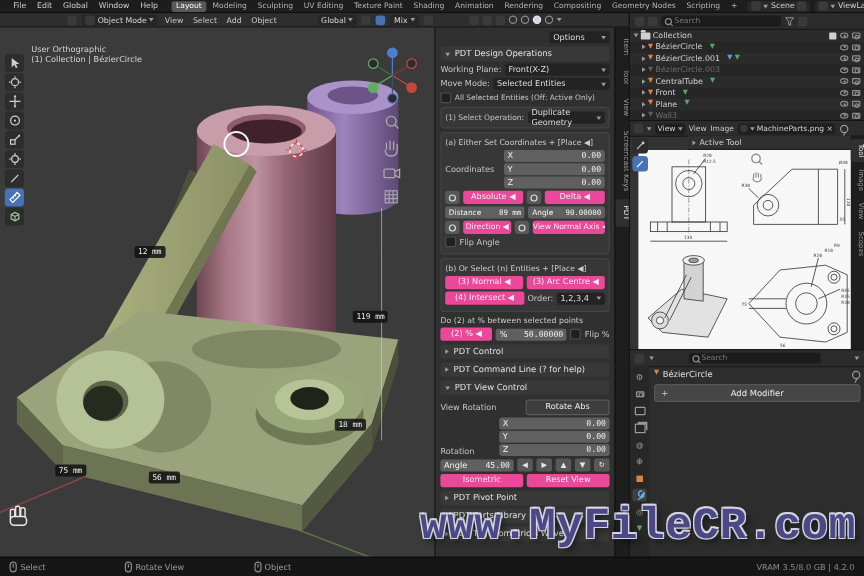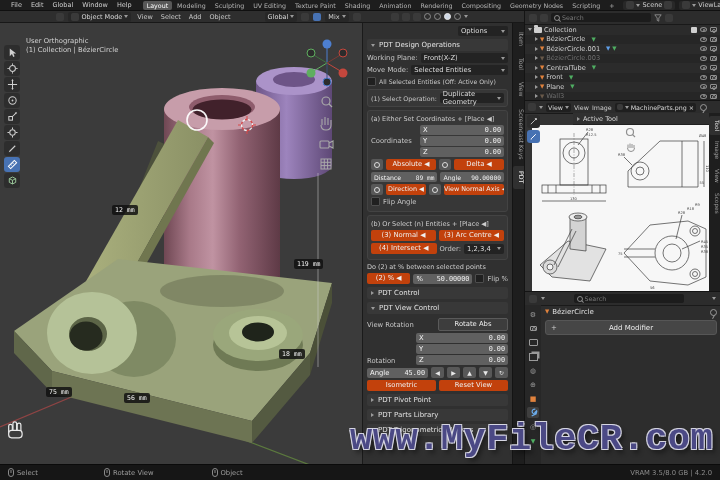--- a/index.html
+++ b/index.html
@@ -42,21 +42,21 @@
   .dimlab{position:absolute;background:rgba(18,18,18,.85);color:#f2f2f2;font-size:6.5px;
           font-family:"DejaVu Sans Mono",monospace;padding:1px 3px;border-radius:2px;white-space:nowrap;}
 
   
   #pdt{left:362px;top:23px;width:150px;height:441px;background:#303030;border-left:1px solid #1a1a1a;
        box-sizing:border-box;padding:2px 4px;font-size:6.8px;overflow:hidden;}
   .prow{display:flex;align-items:center;gap:3px;margin:2px 0;}
   .lbl{color:#c6c6c6;white-space:nowrap;}
   .dd{background:#232323;border-radius:2px;height:10px;display:flex;align-items:center;justify-content:space-between;
       padding:0 3px;color:#dedede;gap:2px;}
-  .btn{background:#c2410c;border-radius:2px;height:11px;line-height:11px;text-align:center;color:#efefef;white-space:nowrap;overflow:hidden;}
+  .btn{background:#ec4899;border-radius:2px;height:11px;line-height:11px;text-align:center;color:#efefef;white-space:nowrap;overflow:hidden;}
   .icbtn{width:12px;height:11px;background:#585858;border-radius:2px;display:flex;align-items:center;justify-content:center;flex:none;}
   .icbtn i{width:4px;height:4px;border:1px solid #ddd;border-radius:50%;display:block;}
   .numf{background:#606060;border-radius:2px;height:10px;display:flex;align-items:center;justify-content:space-between;
         padding:0 3px;color:#f4f4f4;}
   .chk{width:7px;height:7px;background:#202020;border:1px solid #4d4d4d;border-radius:1px;flex:none;}
   .phead{background:#383838;border-radius:2px;height:12px;display:flex;align-items:center;gap:4px;padding:0 4px;
          color:#e2e2e2;font-size:7px;margin-top:3px;}
   .pbox{background:#373737;border:1px solid #434343;border-radius:3px;padding:3px;margin:3px 0;}
   .sublbl{color:#cdcdcd;font-size:6.5px;margin:1px 0 2px 0;}
   .arrbtn{width:13px;height:11px;background:#585858;border-radius:2px;color:#e8e8e8;font-size:6px;
@@ -532,20 +532,24 @@
         <span class="mono">50.00000</span>
       </div>
       <span class="chk"></span>
       <span class="lbl">Flip %</span>
     </div>
 
     <div class="phead">
         <span class="car-r"></span>
         <span>PDT Control</span>
       </div>
+    <div class="phead">
+        <span class="car-r"></span>
+        <span>PDT Command Line (? for help)</span>
+      </div>
 
     <div class="phead">
         <span class="car"></span>
         <span>PDT View Control</span>
       </div>
     <div class="prow" style="margin-top:4px">
       <span class="lbl" style="flex:1">View Rotation</span>
       <div class="btn" style="flex:1;background:#3d3d3d;border:1px solid #5a5a5a">Rotate Abs</div>
     </div>
     <div style="display:flex;gap:3px;align-items:flex-start;margin:2px 0">

